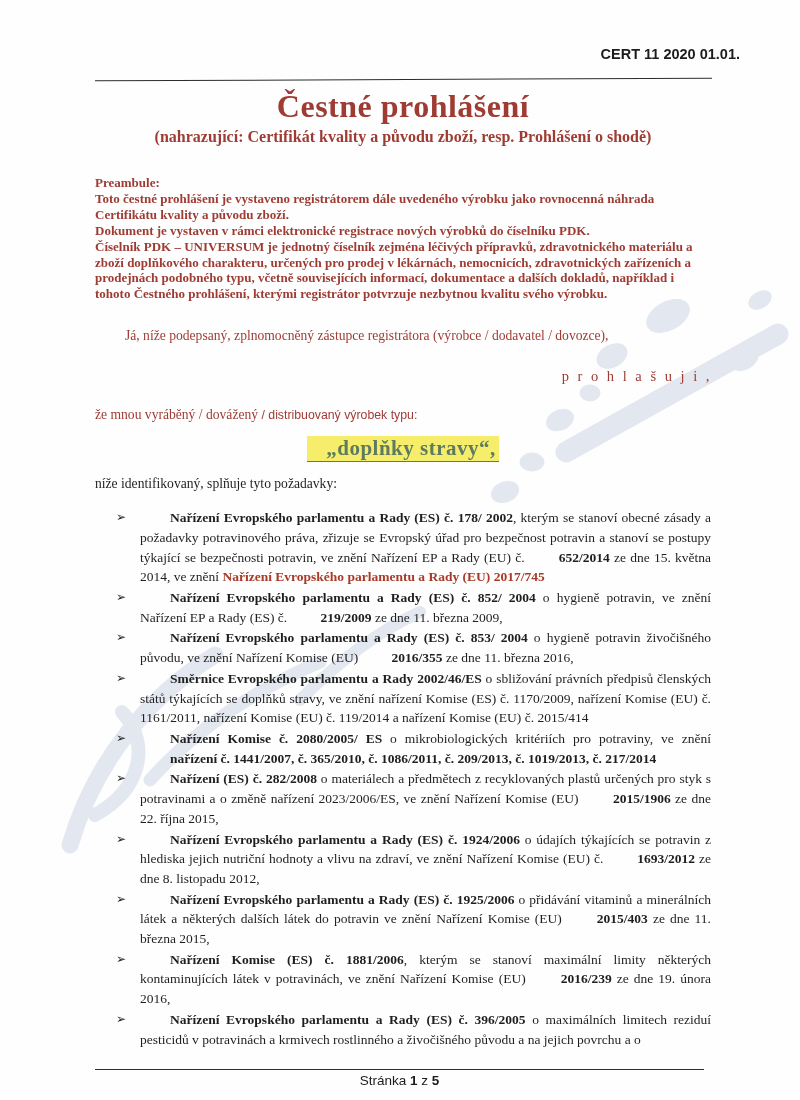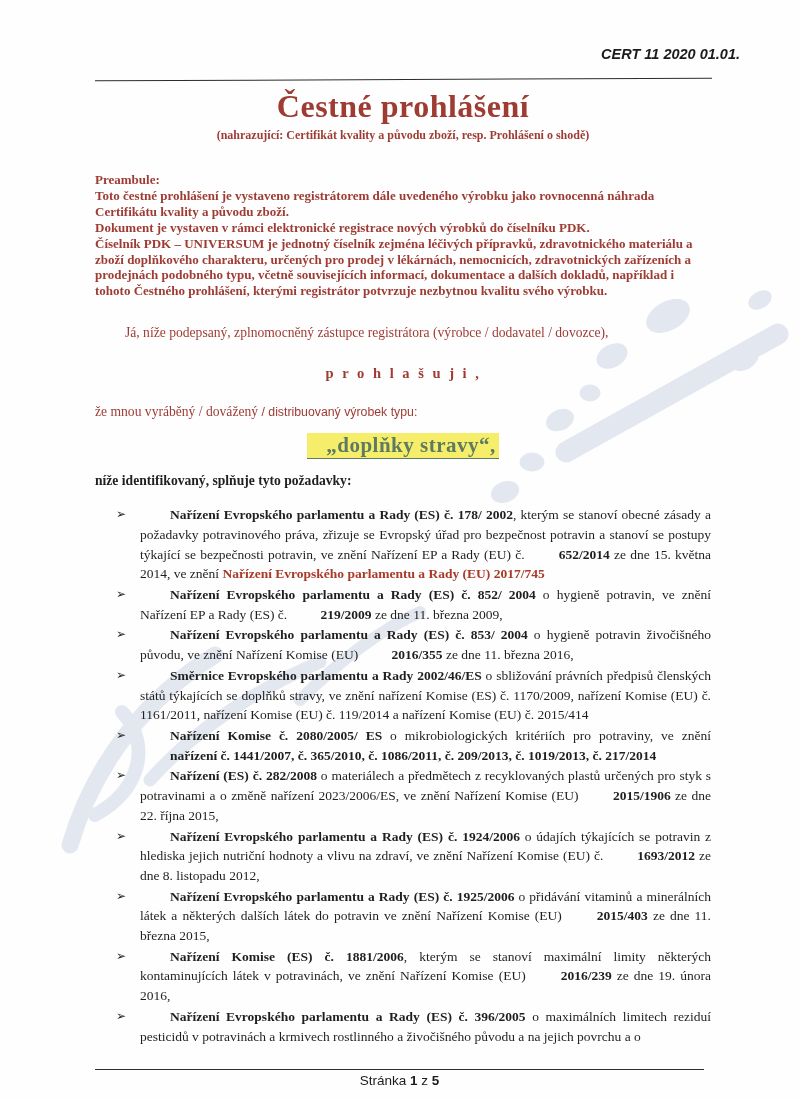--- a/index.html
+++ b/index.html
@@ -19,78 +19,78 @@
     overflow:hidden;
     position:relative;
   }
   .watermark{position:absolute;inset:0;z-index:0;pointer-events:none;}
   .page{position:relative;z-index:1;width:800px;height:1100px;}
 
   .doc-code{
     text-align:right;
     margin:46px 60px 0 0;
     font-family:"Liberation Sans","DejaVu Sans",sans-serif;
-    font-style:italic;font-weight:600;
+    font-weight:600;
     font-size:14.5px;color:#1c1c1c;
   }
   .top-rule{
     margin:17px 88px 0 95px;
     border:0;border-top:1.7px solid #2d2d2d;
     transform:rotate(-0.25deg);
   }
   .content{margin:0 89px 0 95px;}
 
   .title{
     text-align:center;color:var(--red);
     font-size:32px;font-weight:bold;
     margin-top:8px;letter-spacing:0.5px;
   }
   .subtitle{
     text-align:center;color:var(--red);
-    font-size:12px;font-weight:bold;
+    font-size:16px;font-weight:bold;
     margin-top:3px;
   }
 
   .preamble{margin-top:29px;}
   .preamble-heading{
     color:var(--red);font-weight:bold;font-size:17.5px;
     margin:0 0 2px 0;
   }
   .preamble p{
     margin:0;color:var(--red);font-weight:bold;
     font-size:13px;line-height:15.9px;
   }
 
   .intro-line{
     margin:26px 0 0 0;padding-left:30px;
     color:var(--red);font-size:13.6px;
   }
   .verb-line{
-    margin:24px 0 0 0;text-align:center;
-    color:var(--red);font-weight:bold;font-size:14.5px;
+    margin:24px 0 0 0;text-align:right;
+    color:var(--red);font-weight:normal;font-size:14.5px;
     letter-spacing:1.5px;word-spacing:2px;
   }
   .product-line{
     margin:22px 0 0 0;color:var(--red);font-size:13.6px;
   }
   .product-line .sans-part{
     font-family:"Liberation Sans","DejaVu Sans",sans-serif;
     font-size:12.3px;
   }
   .product-type-line{margin:13px 0 0 0;text-align:center;}
   .product-type{
     display:inline-block;
     background:var(--hl);
     color:var(--green);
     font-weight:bold;font-size:21px;
     border-bottom:1.6px solid var(--green);
     padding:0 3px 0 19px;
     letter-spacing:0.5px;
   }
-  .req-intro{margin:14px 0 16px 0;font-size:13.6px;color:#1f1f1f;font-weight:bold;}
+  .req-intro{margin:14px 0 16px 0;font-size:13.6px;color:#1f1f1f;}
 
   ul.reg-list{
     list-style:none;
     margin:11px 0 0 0;
     padding:0 0 0 45px;
   }
   ul.reg-list li{
     position:relative;
     text-align:justify;
     font-size:13.5px;

